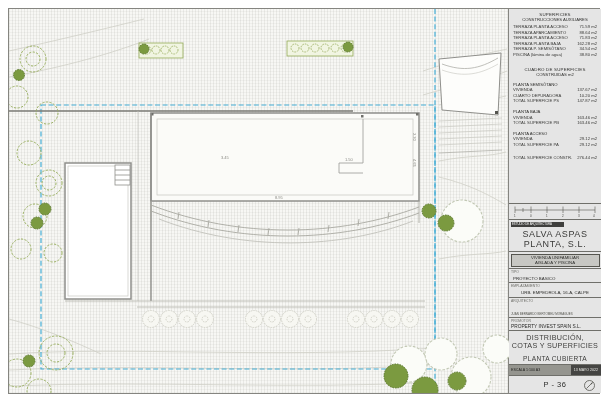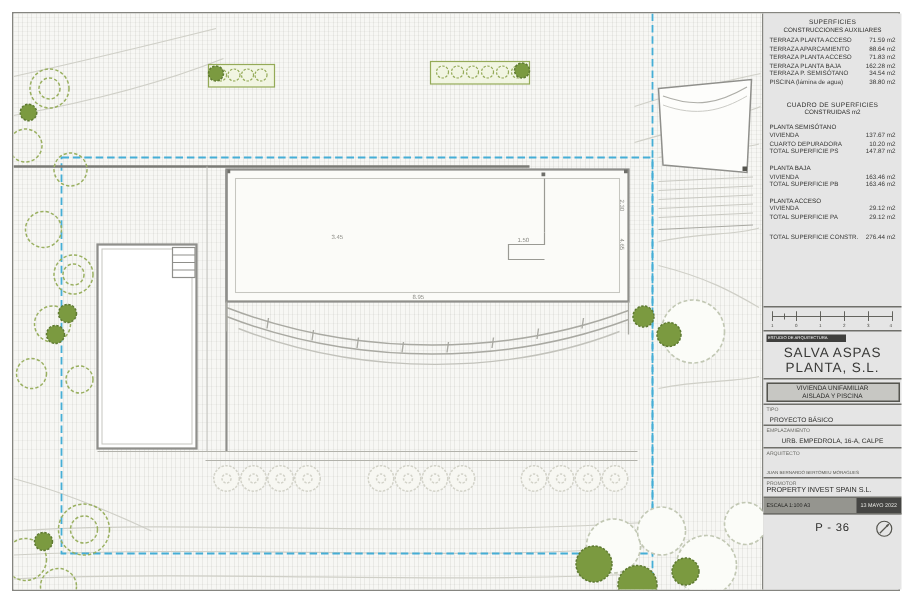--- a/index.html
+++ b/index.html
@@ -363,20 +363,27 @@
       <div class="sec arq">
         <div class="lbl">ARQUITECTO</div>
         <div class="arqname">JUAN BERNARDO BERTOMEU MORAGUES</div>
       </div>
 
       <div class="sec prom">
         <div class="lbl">PROMOTOR</div>
         <div class="promval">PROPERTY INVEST SPAIN S.L.</div>
       </div>
 
+      <div class="sec stitle">
+        <div class="l1">
+          <div>DISTRIBUCIÓN,</div>
+          <div>COTAS Y SUPERFICIES</div>
+        </div>
+        <div class="l2">PLANTA CUBIERTA</div>
+      </div>
 
       <div class="sec escbar">
         <span class="esc-l">ESCALA  1:100  A3</span>
         <span class="esc-r">13 MAYO 2022</span>
       </div>
 
       <div class="sec numsec">
         <span class="pnum">P - 36</span>
         <svg class="compass" width="13" height="13" viewBox="0 0 13 13">
           <circle cx="6.5" cy="6.5" r="5" fill="none" stroke="#55554f" stroke-width="0.8"></circle>

